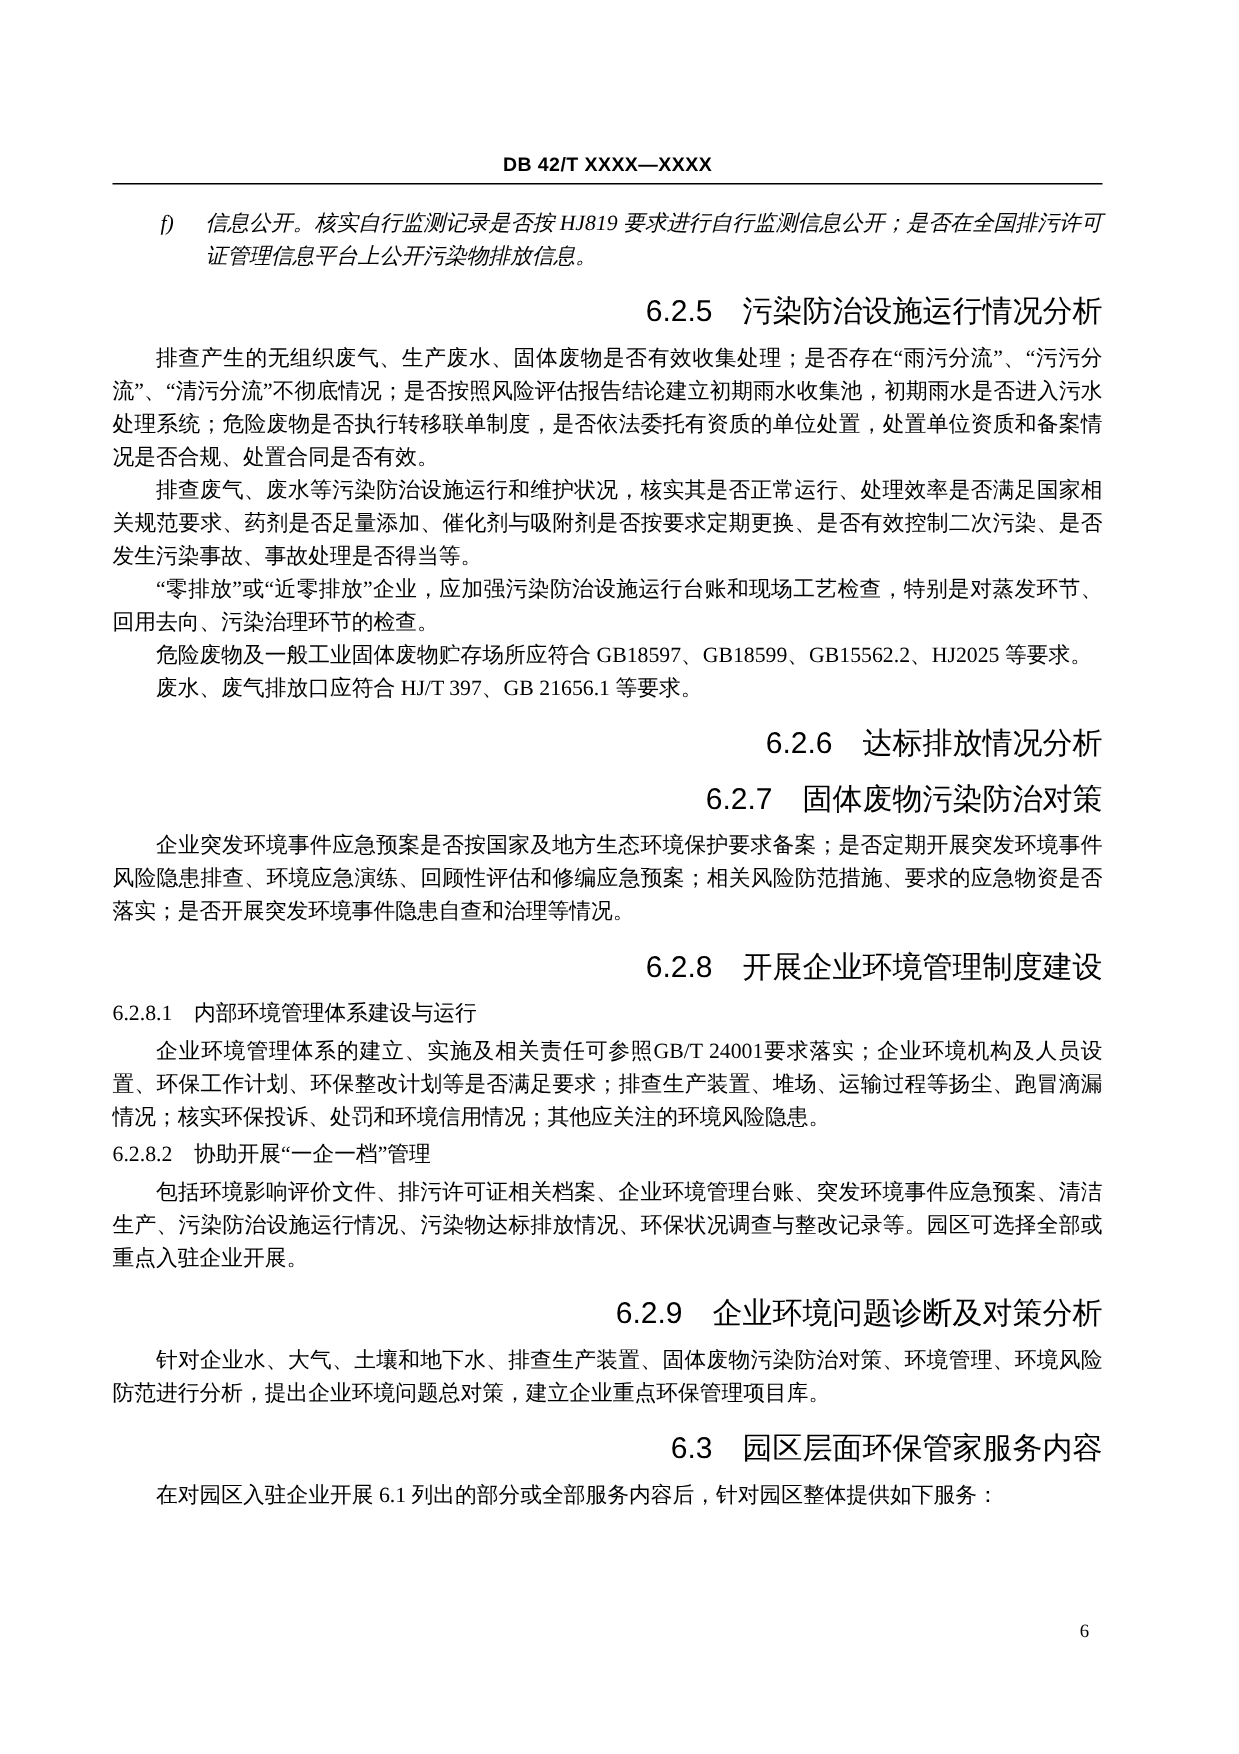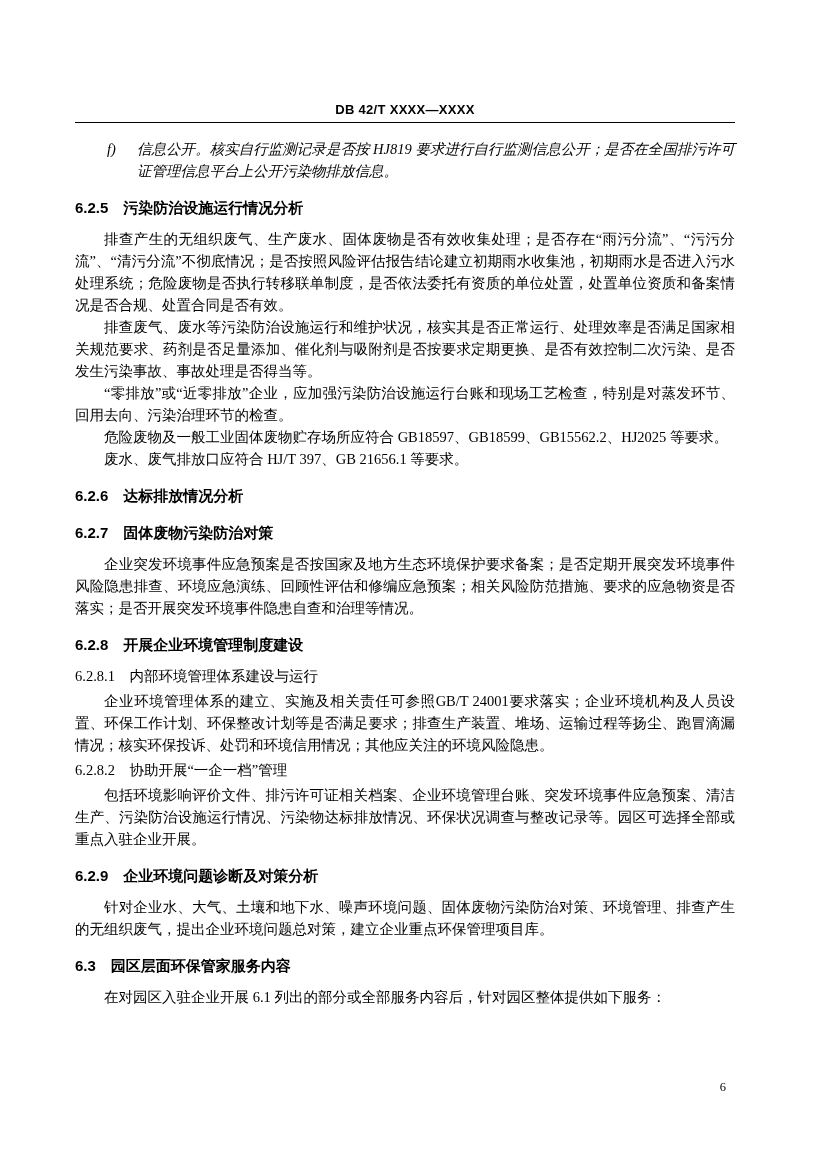--- a/index.html
+++ b/index.html
@@ -34,24 +34,24 @@
     font-size: 14.5px;
     line-height: 22px;
     text-align: justify;
   }
   .para {
     margin: 0;
     text-indent: 2em;
   }
   .sec {
     font-family: "Liberation Sans", "DejaVu Sans", sans-serif;
-    font-size: 15px;
-    font-weight: bold;
+    font-size: 20px;
+    font-weight: normal;
     margin: 15px 0 9px 0;
-    text-align: left;
+    text-align: right;
   }
   .sub {
     margin: 3px 0 3px 0;
     text-indent: 0;
   }
   .hang {
     margin: 0 0 5px 0;
     padding-left: 62px;
     font-style: italic;
   }
@@ -92,21 +92,21 @@
     <h2 class="sec">6.2.7　固体废物污染防治对策</h2>
     <p class="para">企业突发环境事件应急预案是否按国家及地方生态环境保护要求备案；是否定期开展突发环境事件风险隐患排查、环境应急演练、回顾性评估和修编应急预案；相关风险防范措施、要求的应急物资是否落实；是否开展突发环境事件隐患自查和治理等情况。</p>
 
     <h2 class="sec">6.2.8　开展企业环境管理制度建设</h2>
     <p class="para sub">6.2.8.1　内部环境管理体系建设与运行</p>
     <p class="para">企业环境管理体系的建立、实施及相关责任可参照GB/T  24001要求落实；企业环境机构及人员设置、环保工作计划、环保整改计划等是否满足要求；排查生产装置、堆场、运输过程等扬尘、跑冒滴漏情况；核实环保投诉、处罚和环境信用情况；其他应关注的环境风险隐患。</p>
     <p class="para sub">6.2.8.2　协助开展“一企一档”管理</p>
     <p class="para">包括环境影响评价文件、排污许可证相关档案、企业环境管理台账、突发环境事件应急预案、清洁生产、污染防治设施运行情况、污染物达标排放情况、环保状况调查与整改记录等。园区可选择全部或重点入驻企业开展。</p>
 
     <h2 class="sec">6.2.9　企业环境问题诊断及对策分析</h2>
-    <p class="para">针对企业水、大气、土壤和地下水、噪声环境问题、固体废物污染防治对策、环境管理、排查产生的无组织废气，提出企业环境问题总对策，建立企业重点环保管理项目库。</p>
+    <p class="para">针对企业水、大气、土壤和地下水、排查生产装置、固体废物污染防治对策、环境管理、环境风险防范进行分析，提出企业环境问题总对策，建立企业重点环保管理项目库。</p>
 
     <h2 class="sec">6.3　园区层面环保管家服务内容</h2>
     <p class="para">在对园区入驻企业开展 6.1 列出的部分或全部服务内容后，针对园区整体提供如下服务：</p>
 
 
   </main>
 
   <footer class="doc-footer">
     <span>6</span>
   </footer>

